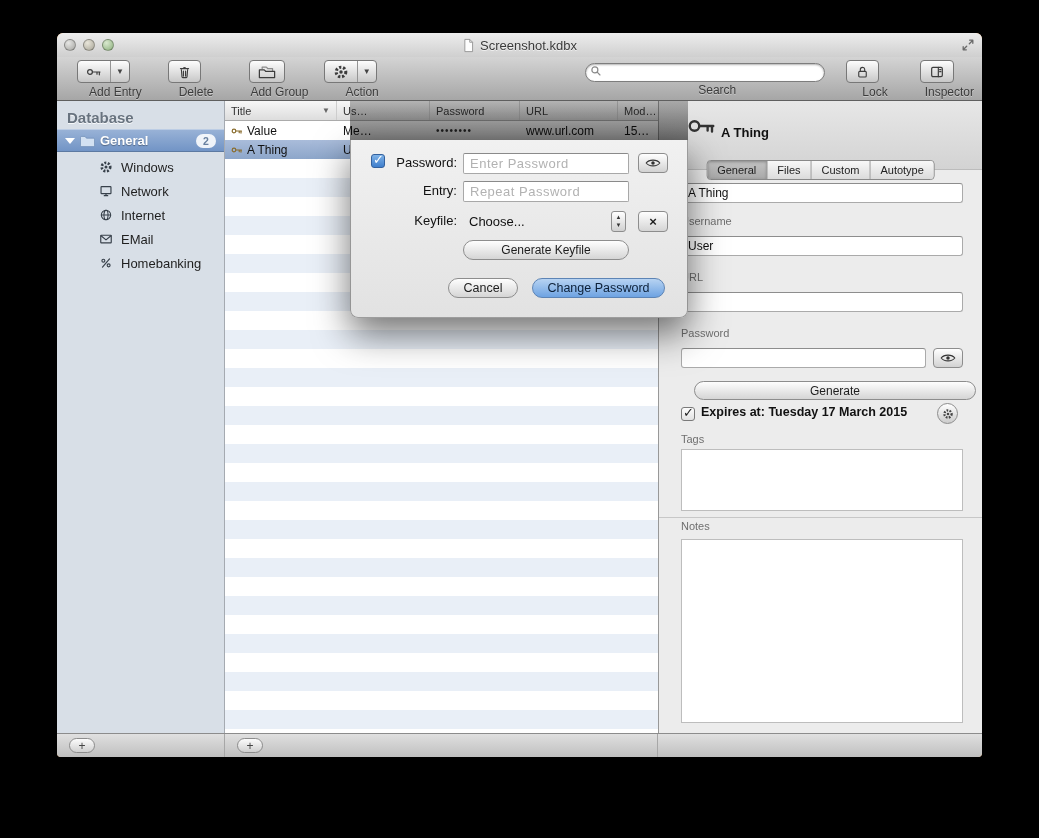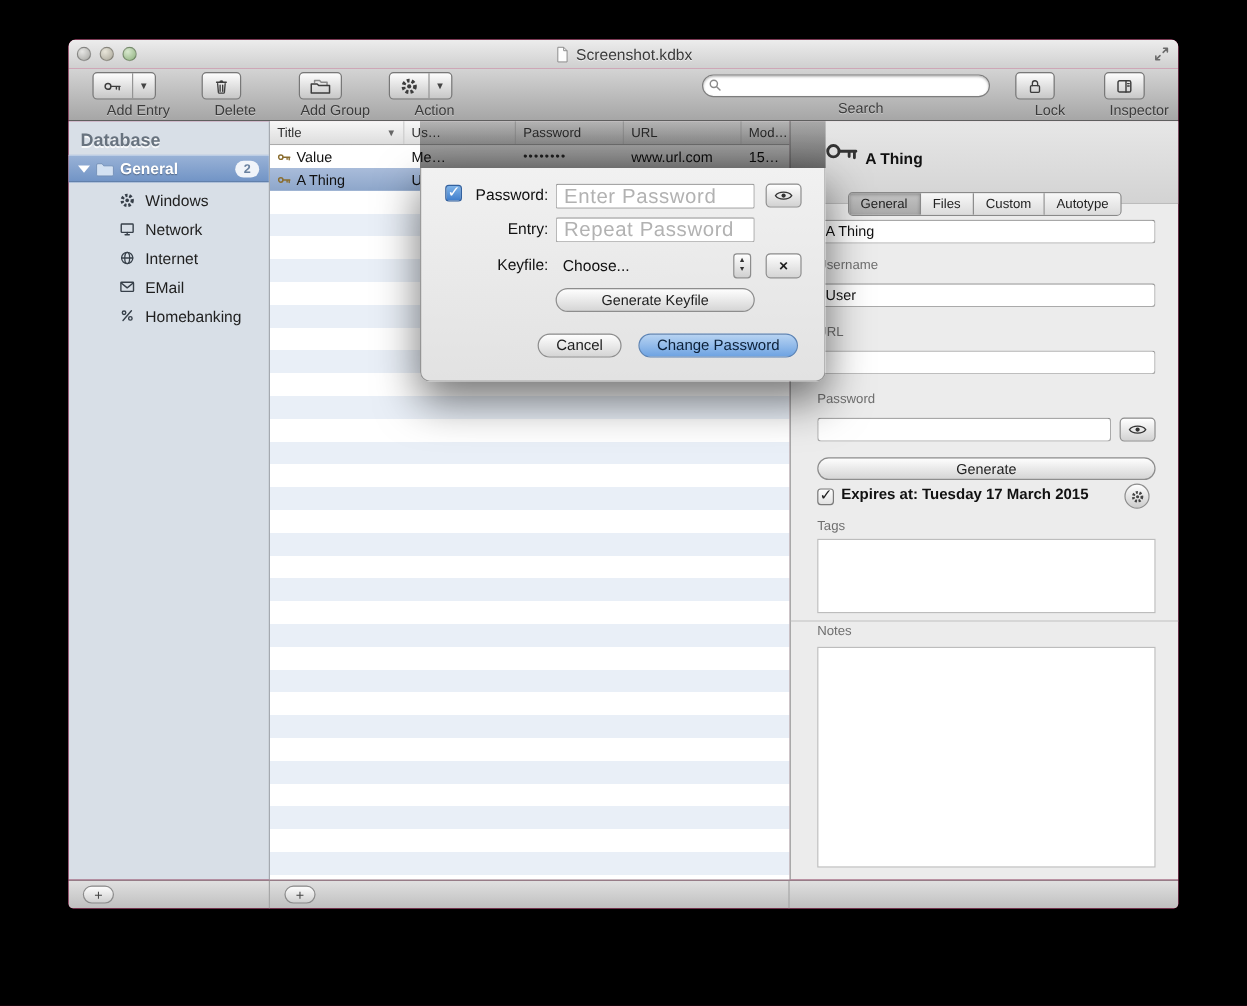--- a/index.html
+++ b/index.html
@@ -1,19 +1,19 @@
 <!DOCTYPE html>
 <html><head>
 <meta charset="utf-8">
 <style>
   html,body{margin:0;padding:0;background:#000;}
   .screen{position:relative;width:1039px;height:838px;background:#000;overflow:hidden;
           font-family:"Liberation Sans","DejaVu Sans",sans-serif;color:#222;}
   .window{position:absolute;left:57px;top:33px;width:925px;height:724px;border-radius:6px 6px 4px 4px;
-          background:#be185d;box-shadow:0 22px 55px rgba(0,0,0,.75);overflow:hidden;}
+          background:#fdba74;box-shadow:0 22px 55px rgba(0,0,0,.75);overflow:hidden;}
 
   
   .titlebar{position:absolute;left:0;top:0;right:0;height:24px;background:linear-gradient(#ededed,#cfcfcf);}
   .traffic{position:absolute;left:7px;top:6px;display:flex;gap:7px;}
   .light{width:12px;height:12px;border-radius:50%;border:1px solid rgba(0,0,0,.28);box-sizing:border-box;}
   .light.close{background:radial-gradient(circle at 35% 30%,#e6e6e4,#a5a5a1);}
   .light.min{background:radial-gradient(circle at 35% 30%,#e9e6da,#a8a598);}
   .light.zoom{background:radial-gradient(circle at 35% 30%,#d9e9cf,#8caf7c);}
   .title{position:absolute;left:0;right:0;top:0;height:24px;display:flex;align-items:center;justify-content:center;
          gap:5px;font-size:13px;color:#3a3a3a;text-shadow:0 1px 0 rgba(255,255,255,.6);}
@@ -89,21 +89,21 @@
   .field{position:absolute;left:22px;width:282px;height:20px;background:#fff;border:1px solid #aaaaaa;
          border-top-color:#8d8d8d;border-radius:3px;box-sizing:border-box;font-size:12px;padding:0 6px;color:#111;outline:none;}
   .f-title{top:82px}.f-user{top:135px}.f-url{top:191px}.f-pass{top:247px;width:245px;}
   .insp-label{position:absolute;left:22px;font-size:11px;color:#6f6f6f;}
   .l-user{top:114px}.l-url{top:170px}.l-pass{top:226px}.l-tags{top:332px}.l-notes{top:419px}
   .eye-btn{width:30px;height:20px;border:1px solid #8d8d8d;border-radius:4px;background:linear-gradient(#ffffff,#d2d2d2);
            display:flex;align-items:center;justify-content:center;color:#333;box-sizing:border-box;}
   .insp-eye{position:absolute;left:274px;top:247px;}
   .pillbtn{border:1px solid #8d8d8d;border-radius:10px;background:linear-gradient(#fefefe,#d5d5d5);
            font-size:12px;color:#1d1d1d;display:flex;align-items:center;justify-content:center;box-sizing:border-box;}
-  .generate-btn{position:absolute;left:22px;top:280px;width:282px;height:19px;justify-content:center;}
+  .generate-btn{position:absolute;left:35px;top:280px;width:282px;height:19px;justify-content:center;}
   .checkbox{width:14px;height:14px;border:1px solid #7a7a7a;border-radius:3px;box-sizing:border-box;
             background:linear-gradient(#fdfdfd,#e2e2e2);position:relative;flex:none;}
   .checkbox.checked::after{content:"✓";position:absolute;left:1px;top:-3px;font-size:13px;font-weight:bold;color:#1d1d1d;}
   .checkbox.blue{background:linear-gradient(#7fb3e8,#3f7ecc);border-color:#33619e;}
   .checkbox.blue.checked::after{color:#fff;}
   .exp-check{position:absolute;left:22px;top:306px;}
   .exp-label{position:absolute;left:42px;top:304px;font-size:12.5px;font-weight:bold;color:#111;}
   .gear-btn{position:absolute;left:278px;top:302px;width:21px;height:21px;border-radius:50%;border:1px solid #8d8d8d;
             background:linear-gradient(#ffffff,#cccccc);display:flex;align-items:center;justify-content:center;color:#444;box-sizing:border-box;}
   .tags-box{position:absolute;left:22px;top:348px;width:282px;height:62px;background:#fff;border:1px solid #bdbdbd;
@@ -115,21 +115,21 @@
   
   .sheet-shadow{position:absolute;left:293px;top:0;width:338px;height:39px;
                 background:linear-gradient(rgba(25,25,25,.30),rgba(0,0,0,.52));}
   .sheet{position:absolute;left:293px;top:39px;width:338px;height:178px;background:linear-gradient(#f1f1f1,#e2e2e2);
          border:1px solid rgba(0,0,0,.35);border-top:none;border-radius:0 0 8px 8px;
          box-shadow:0 16px 36px rgba(0,0,0,.55);box-sizing:border-box;}
   .sh-check{position:absolute;left:20px;top:14px;}
   .sh-label{position:absolute;left:20px;width:86px;text-align:right;font-size:13px;color:#111;}
   .sh-l1{top:15px}.sh-l2{top:43px}.sh-l3{top:73px}
   .sh-input{position:absolute;left:112px;width:166px;height:21px;border:1px solid #a8a8a8;border-top-color:#8a8a8a;
-            border-radius:2px;box-sizing:border-box;font-size:17px;padding:0 6px;outline:none;background:#fff;color:#111;}
+            border-radius:2px;box-sizing:border-box;font-size:13px;padding:0 6px;outline:none;background:#fff;color:#111;}
   .sh-input::placeholder{color:#b2b2b2;letter-spacing:.5px;}
   .sh-in1{top:13px}.sh-in2{top:41px}
   .sh-eye{position:absolute;left:287px;top:13px;}
   .sh-popup-value{position:absolute;left:118px;top:74px;font-size:13px;color:#111;}
   .sh-stepper{position:absolute;left:260px;top:71px;width:15px;height:21px;border:1px solid #8d8d8d;border-radius:3px;
               background:linear-gradient(#ffffff,#d0d0d0);display:flex;flex-direction:column;align-items:center;
               justify-content:center;font-size:6px;color:#333;line-height:1.25;box-sizing:border-box;}
   .sh-x{position:absolute;left:287px;top:71px;width:30px;height:21px;font-size:13px;font-weight:bold;border-radius:4px;}
   .sh-genkey{position:absolute;left:112px;top:100px;width:166px;height:20px;}
   .sh-cancel{position:absolute;left:97px;top:138px;width:70px;height:20px;font-size:12.5px;}

